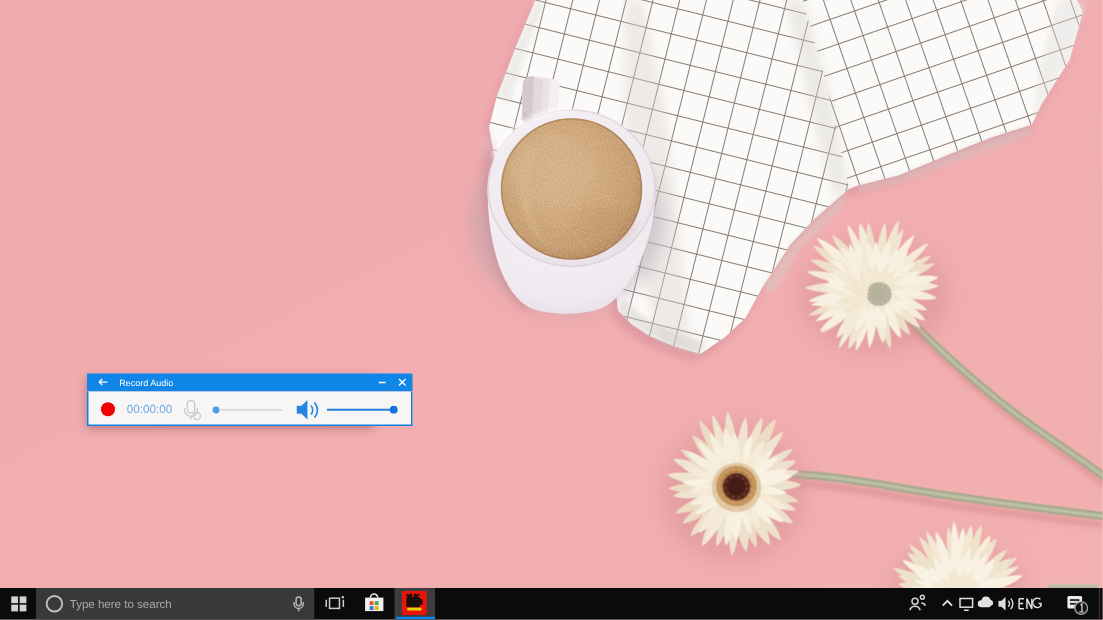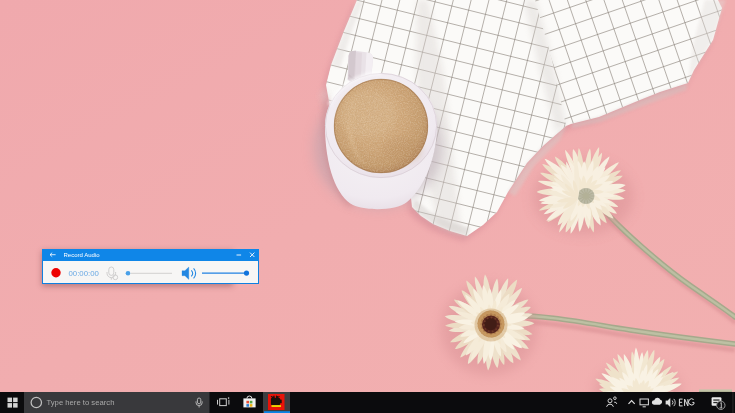--- a/index.html
+++ b/index.html
@@ -409,21 +409,21 @@
 <path d="M639.0,398.0 C643.3,393.8 643.5,385.2 641.0,382.5 C638.0,384.5 635.9,392.9 639.0,398.0 Z" fill="#f3e8d2"></path>
 <path d="M639.0,398.0 C643.8,393.5 645.8,383.3 644.0,379.9 C640.8,381.9 637.2,391.6 639.0,398.0 Z" fill="#f3e8d2"></path>
 <path d="M639.0,398.0 C645.0,394.5 649.7,384.4 649.0,380.5 C645.2,381.8 639.0,391.0 639.0,398.0 Z" fill="#f3e8d2"></path>
 <path d="M639.0,398.0 C645.1,397.0 651.0,389.9 650.8,386.2 C647.1,386.0 640.0,391.9 639.0,398.0 Z" fill="#f3e8d2"></path>
 <path d="M639.0,398.0 C645.3,397.9 652.9,391.8 653.7,388.2 C650.0,387.5 641.5,392.2 639.0,398.0 Z" fill="#f3e8d2"></path>
 </g>
 
 </svg>
 </div>
 
-<div style="position:absolute;left:42px;top:249px;width:191px;height:35px;box-shadow:0 2px 6px rgba(90,40,45,0.4);">
+<div style="position:absolute;left:58px;top:249px;width:191px;height:35px;box-shadow:0 2px 6px rgba(90,40,45,0.4);">
  <div style="position:absolute;left:0;top:0;width:217px;height:11.5px;background:#0f86e8;"></div>
  <svg style="position:absolute;left:0;top:0" width="217" height="12" viewBox="0 0 217 12">
    <path d="M8,5.7 h5.6 M8,5.7 l2.2,-2 M8,5.7 l2.2,2" stroke="#fff" stroke-width="0.8" fill="none"></path>
    <text x="21.5" y="8" font-size="6" fill="#fff" font-family="Liberation Sans">Record Audio</text>
    <path d="M194.5,6 h4.6" stroke="#fff" stroke-width="0.9"></path>
    <path d="M208,3.6 l4.4,4.4 M212.4,3.6 l-4.4,4.4" stroke="#fff" stroke-width="0.9"></path>
  </svg>
  <div style="position:absolute;left:0;top:11.5px;width:215px;height:22.5px;background:#f7f6f5;border:1px solid #1080e0;border-top:none;"></div>
  <svg style="position:absolute;left:0;top:11.5px" width="217" height="23" viewBox="0 0 217 23">
    <circle cx="14" cy="11.8" r="4.7" fill="#ee0100"></circle>

